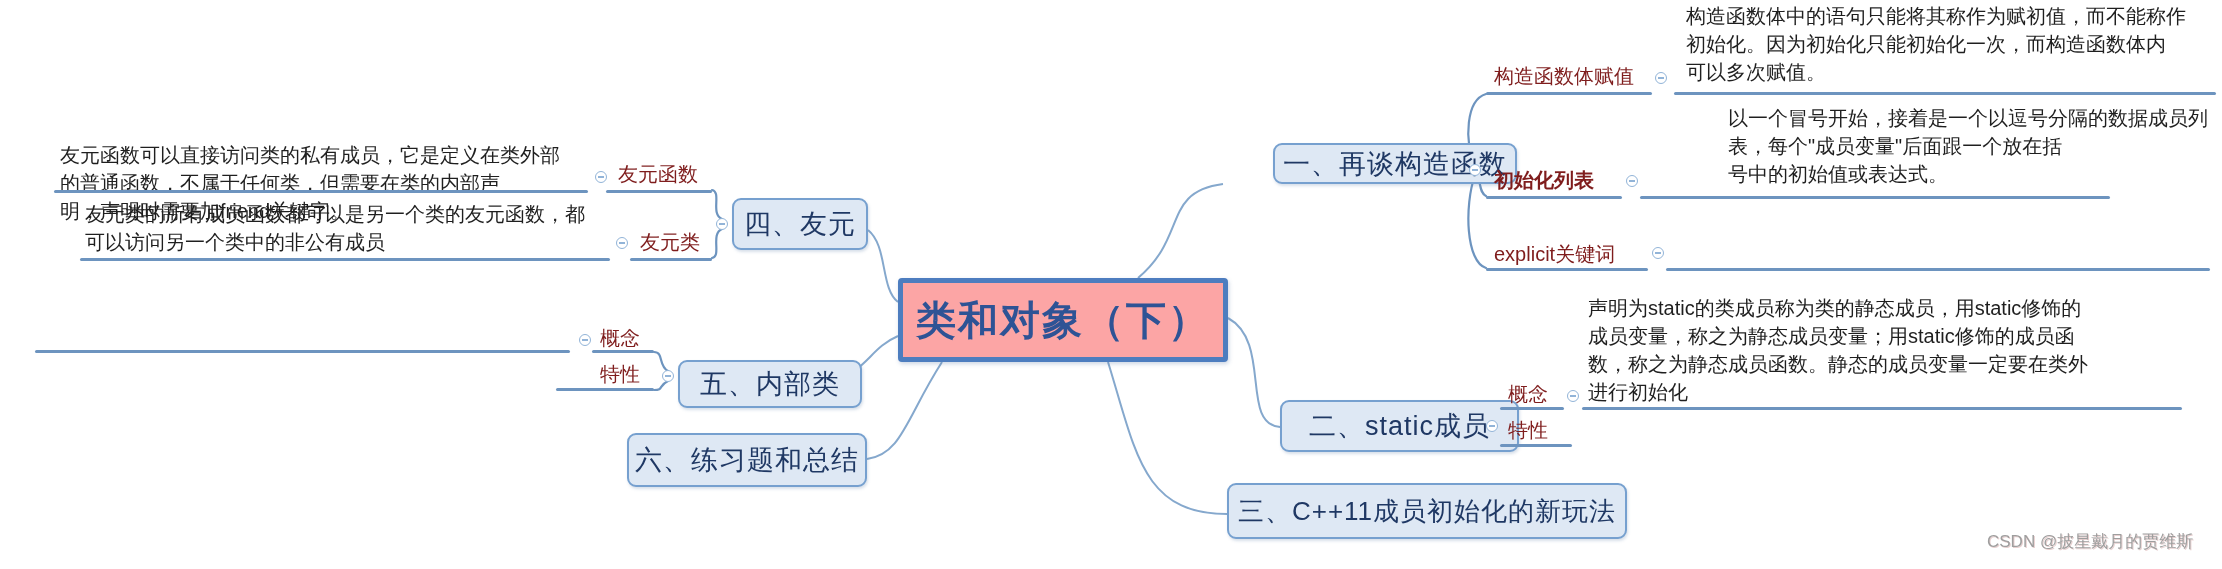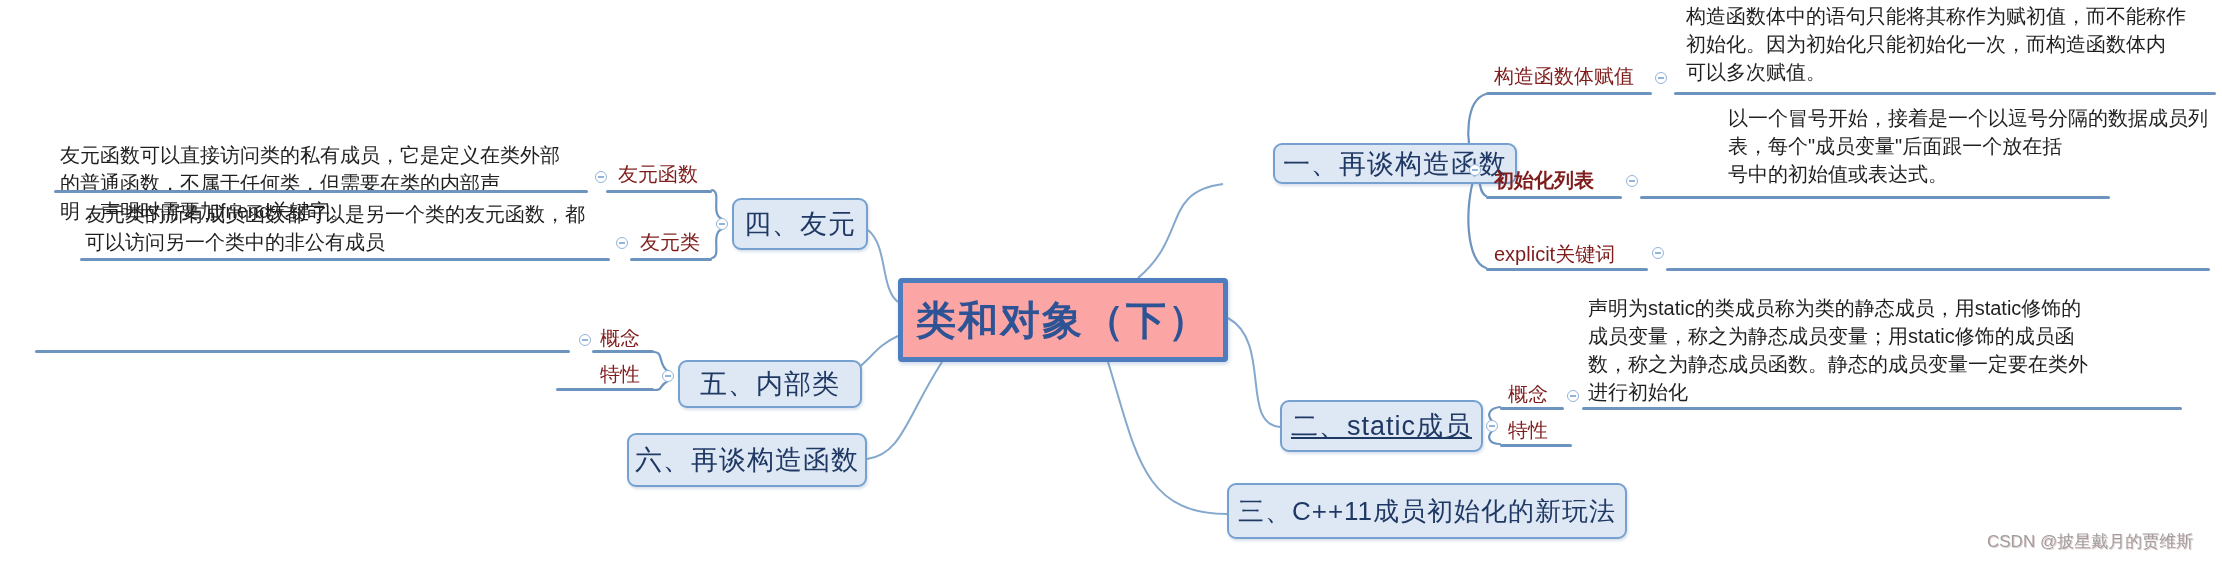--- a/index.html
+++ b/index.html
@@ -92,21 +92,21 @@
   <div class="detail" style="left:1728px;top:104px;width:540px;">以一个冒号开始，接着是一个以逗号分隔的数据成员列
 表，每个"成员变量"后面跟一个放在括
 号中的初始值或表达式。</div>
   <div class="uline" style="left:1640px;top:196px;width:470px;"></div>
 
   <div class="lbl" style="left:1494px;top:240px;">explicit关键词</div>
   <div class="uline" style="left:1486px;top:268px;width:162px;"></div>
   <div class="collapse" style="left:1652px;top:247px;"></div>
   <div class="uline" style="left:1666px;top:268px;width:544px;"></div>
 
-  <div class="topic" style="left:1280px;top:400px;width:203px;height:52px;text-decoration:underline;">二、static成员</div>
+  <div class="topic" style="left:1280px;top:400px;width:239px;height:52px;">二、static成员</div>
   <div class="collapse" style="left:1486px;top:420px;"></div>
 
   <div class="lbl" style="left:1508px;top:380px;">概念</div>
   <div class="uline" style="left:1500px;top:407px;width:64px;"></div>
   <div class="collapse" style="left:1567px;top:390px;"></div>
   <div class="detail" style="left:1588px;top:294px;width:610px;">声明为static的类成员称为类的静态成员，用static修饰的
 成员变量，称之为静态成员变量；用static修饰的成员函
 数，称之为静态成员函数。静态的成员变量一定要在类外
 进行初始化</div>
   <div class="uline" style="left:1582px;top:407px;width:600px;"></div>
@@ -138,17 +138,17 @@
   <div class="collapse" style="left:662px;top:370px;"></div>
 
   <div class="uline" style="left:35px;top:350px;width:535px;"></div>
   <div class="collapse" style="left:579px;top:334px;"></div>
   <div class="lbl" style="left:600px;top:324px;">概念</div>
   <div class="uline" style="left:592px;top:350px;width:62px;"></div>
 
   <div class="lbl" style="left:600px;top:360px;">特性</div>
   <div class="uline" style="left:556px;top:388px;width:98px;"></div>
 
-  <div class="topic" style="left:627px;top:433px;width:240px;height:54px;">六、再谈构造函数</div>
+  <div class="topic" style="left:627px;top:433px;width:240px;height:54px;">六、练习题和总结</div>
 
   <div class="watermark" style="left:1952px;top:530px;margin-left:35px;">CSDN @披星戴月的贾维斯</div>
 
 </div>
 
 </body></html>

